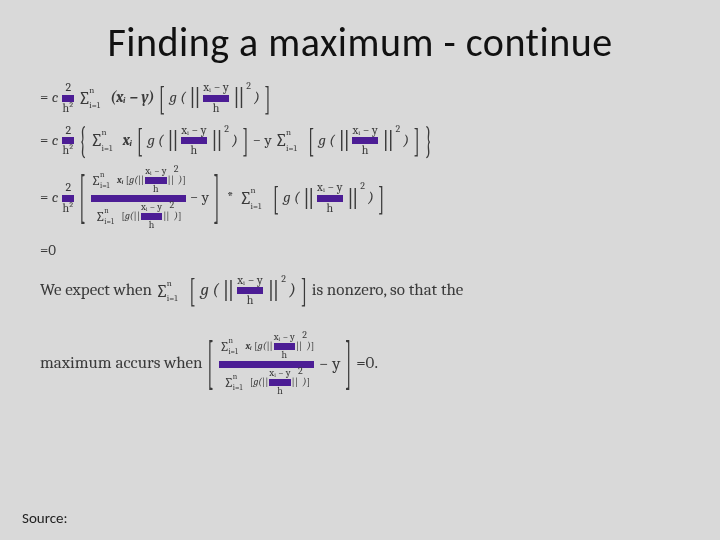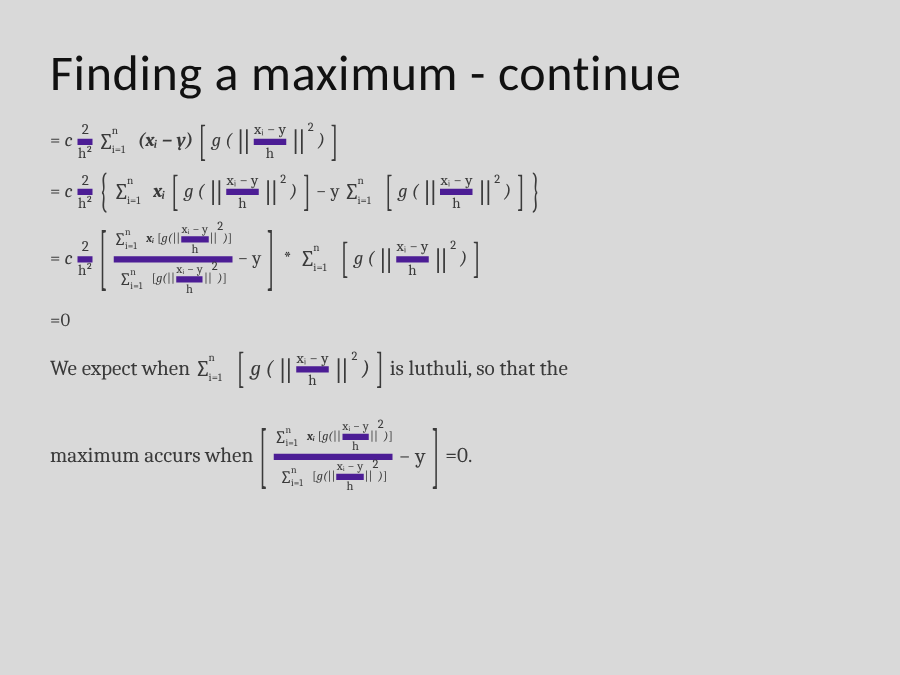--- a/index.html
+++ b/index.html
@@ -16,43 +16,44 @@
     width: 720px;
     height: 540px;
     position: relative;
     box-sizing: border-box;
     padding: 18px 40px 10px 40px;
   }
   .title {
     font-size: 40px;
     font-weight: 400;
     color: #111;
-    margin: 16px 0 14px 0;
+    margin: 0 0 14px 0;
     letter-spacing: 0.5px;
     white-space: nowrap;
+    text-align: center;
   }
   .body {
     font-family: "Cambria Math", "Cambria", "Times New Roman", serif;
     color: #3a3a3a;
     font-size: 15px;
     line-height: 1.5;
   }
   .eq { margin: 2px 0 8px 0; white-space: nowrap; }
   .eq0 { margin-top: 6px; }
   .textline { margin-top: 12px; font-size: 17px; }
   .textline2 { margin-top: 24px; font-size: 17px; }
 
   .frac {
     display: inline-block;
     vertical-align: middle;
     text-align: center;
     margin: 0 1px;
   }
   .frac .num { display: block; }
-  .frac .den { display: block; border-top: 5px solid #4c1d95; }
+  .frac .den { display: block; border-top: 7px solid #4c1d95; }
   .fsmall { font-size: 12px; line-height: 1.15; }
   .ftiny  { font-size: 10px; line-height: 1.1; }
 
   .lbr, .rbr {
     display: inline-block;
     vertical-align: middle;
     transform: scaleY(1.9);
     transform-origin: center;
     font-size: 18px;
     margin: 0 1px;
@@ -236,21 +237,21 @@
         <span class="bars">||</span>
         <span class="frac fsmall">
           <span class="num">xᵢ − y</span>
           <span class="den">h</span>
         </span>
         <span class="bars">||</span>
         <span class="sq">2</span>
       </span>
       <span class="mi">)</span>
       <span class="rbr">]</span>
-      <span> is luthuli, so that the</span>
+      <span> is nonzero, so that the</span>
     </div>
 
     <div class="textline2">
       <span>maximum accurs when </span>
       <span class="bigfracbr">
         <span class="lbr">[</span>
         <span class="frac ftiny">
           <span class="num">
             <span class="sum-wrap-sm"><span class="sum sum-small"><span class="sym">∑</span><span class="sub">i=1</span><span class="sup">n</span></span></span>
             <span class="xi">xᵢ</span>
@@ -263,14 +264,15 @@
         </span>
         <span> − y</span>
         <span class="rbr">]</span>
       </span>
       <span>=0.</span>
     </div>
 
   </div>
 
   <div class="source">
+    <div>Source:</div>
   </div>
 </div>
 
 </body></html>

